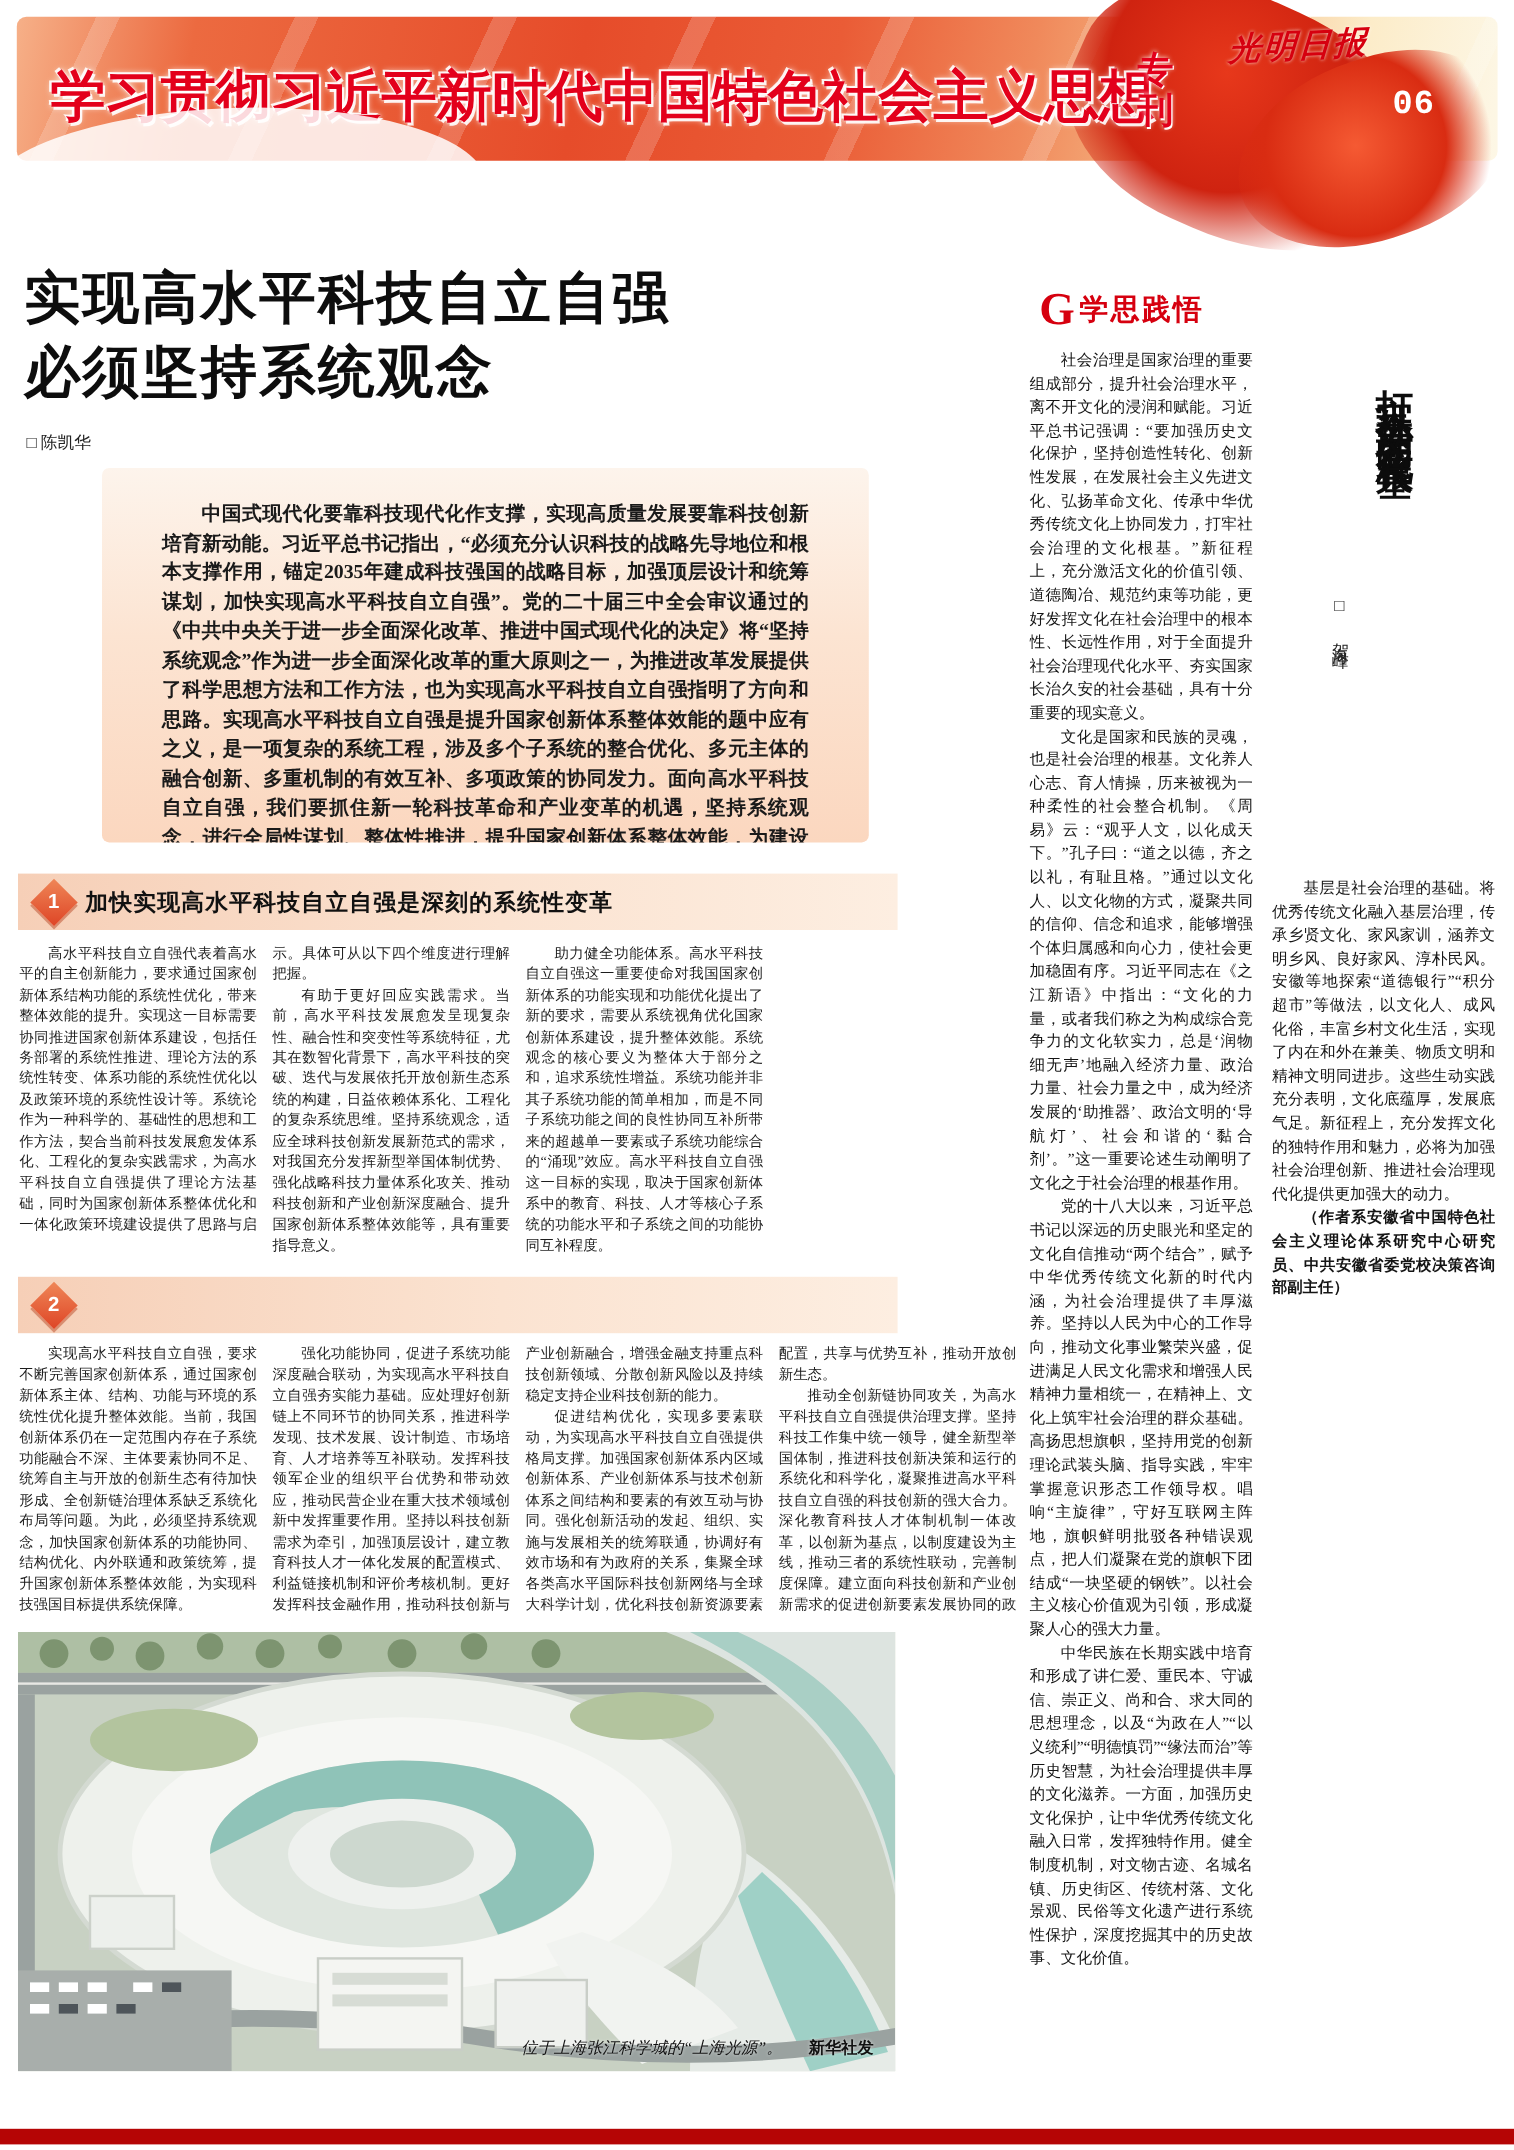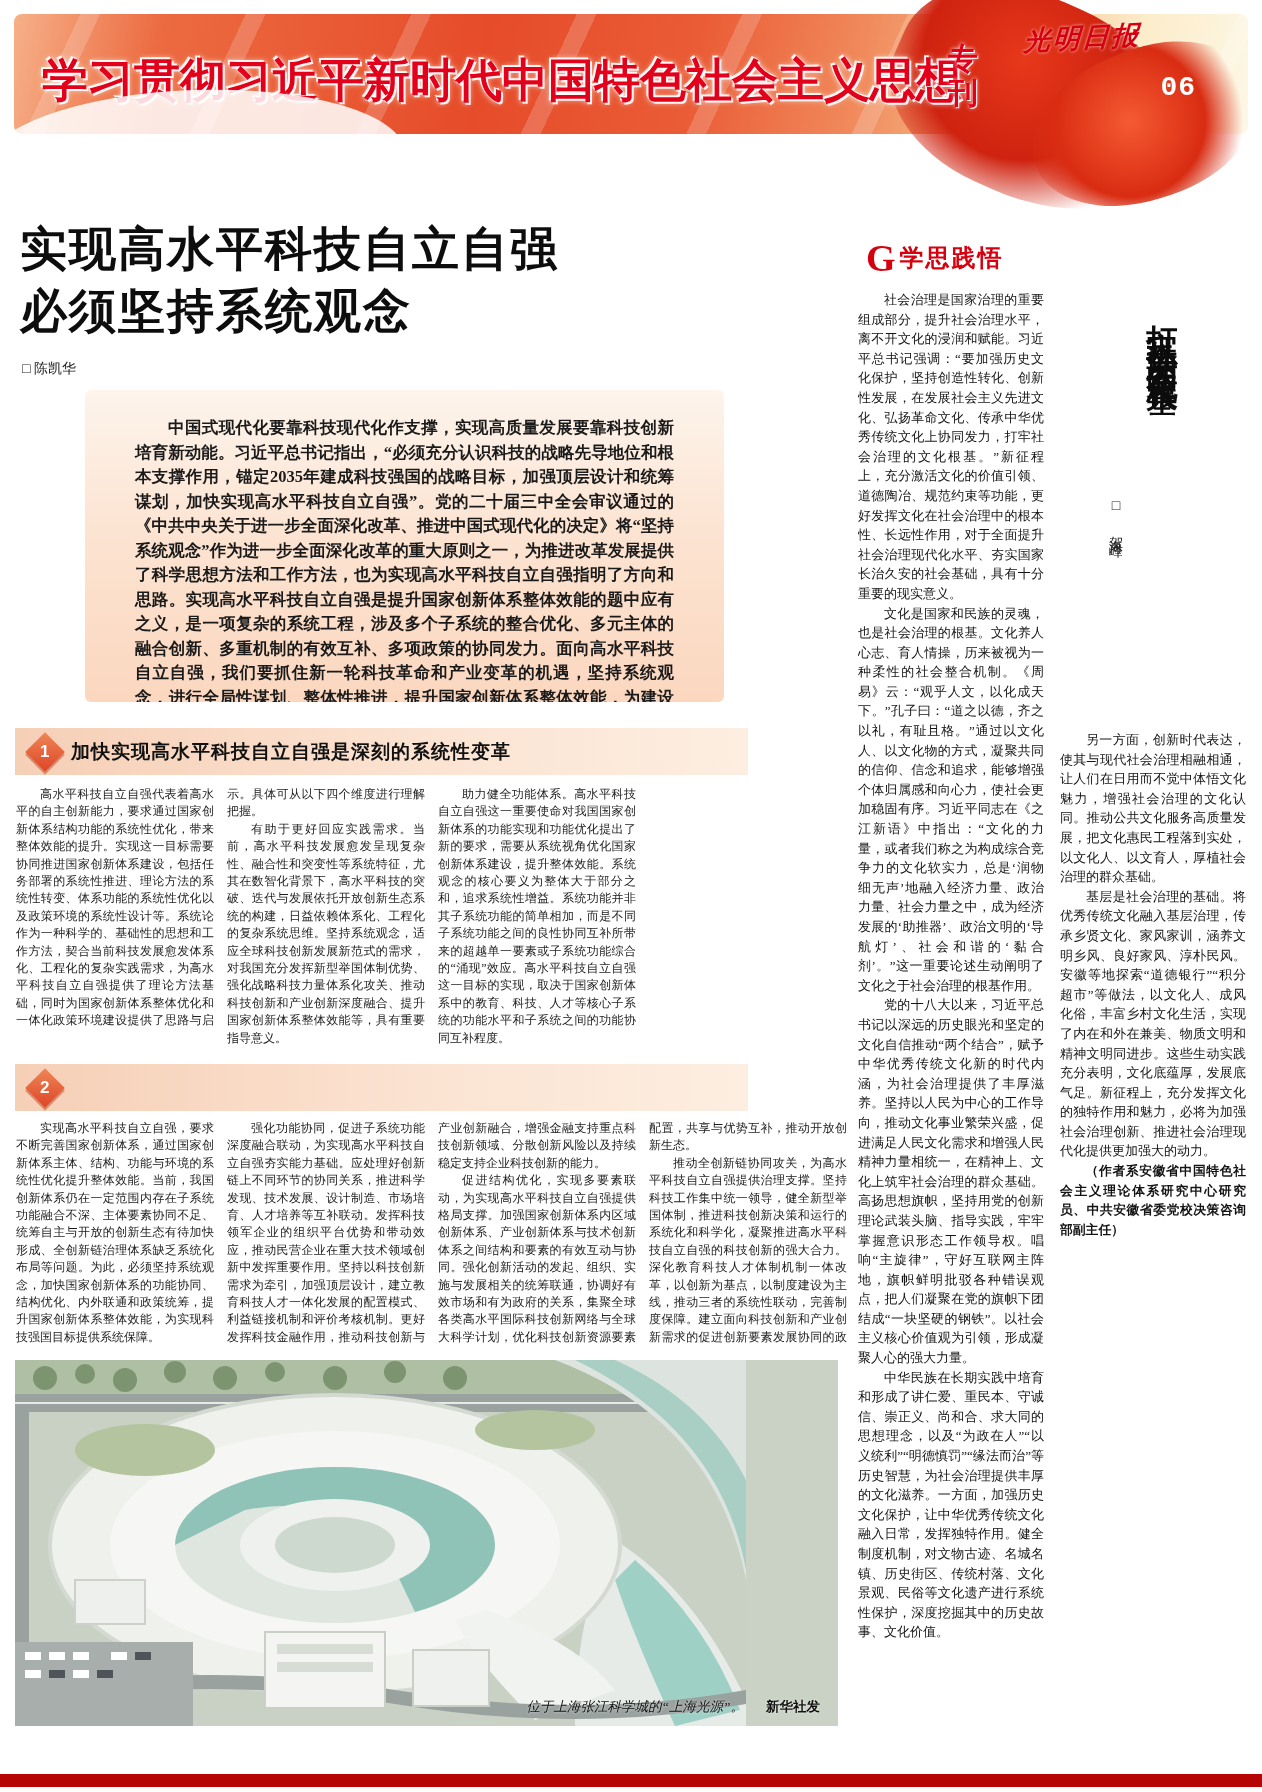--- a/index.html
+++ b/index.html
@@ -48,21 +48,21 @@
   .secbar .dia span{transform:rotate(-45deg);color:#fff;font-family:"Liberation Sans",sans-serif;
     font-weight:bold;font-size:17px;}
   .secbar .sectitle{margin-left:12px;font-family:"Liberation Sans","DejaVu Sans",sans-serif;
     font-weight:900;font-size:19px;color:#111;letter-spacing:1px;}
   .colsbody{position:absolute;left:16px;width:831px;column-gap:13px;column-count:4;column-fill:auto;
     font-size:12px;line-height:17.4px;text-align:justify;overflow:hidden;color:#1c1c1c;}
   .colsbody p{margin:0;text-indent:2em;}
   #sec1body{top:786px;height:272px;}
   #sec2body{top:1120px;height:234px;}
   
-  .photo{position:absolute;left:15px;top:1360px;width:823px;height:366px;overflow:hidden;background:#c9d2c4;}
+  .photo{position:absolute;left:15px;top:1360px;width:731px;height:366px;overflow:hidden;background:#c9d2c4;}
   .photocap{position:absolute;right:18px;bottom:10px;font-size:13.5px;font-style:italic;color:#111;
     text-shadow:0 0 3px rgba(255,255,255,.7);}
   .photocap .credit{font-style:normal;font-weight:bold;margin-left:22px;}
   
   .rightsec{position:absolute;left:858px;top:238px;width:392px;height:1510px;}
   .xswx{display:flex;align-items:center;height:40px;margin-left:8px;}
   .glogo{font-family:"Liberation Serif",serif;font-weight:900;font-size:38px;line-height:34px;color:#d6000f;
     margin-right:4px;}
   .xswxlabel{font-family:"Liberation Sans",sans-serif;font-weight:900;font-size:24px;color:#d6000f;
     letter-spacing:2px;}
@@ -206,21 +206,20 @@
         <p>文化是国家和民族的灵魂，也是社会治理的根基。文化养人心志、育人情操，历来被视为一种柔性的社会整合机制。《周易》云：“观乎人文，以化成天下。”孔子曰：“道之以德，齐之以礼，有耻且格。”通过以文化人、以文化物的方式，凝聚共同的信仰、信念和追求，能够增强个体归属感和向心力，使社会更加稳固有序。习近平同志在《之江新语》中指出：“文化的力量，或者我们称之为构成综合竞争力的文化软实力，总是‘润物细无声’地融入经济力量、政治力量、社会力量之中，成为经济发展的‘助推器’、政治文明的‘导航灯’、社会和谐的‘黏合剂’。”这一重要论述生动阐明了文化之于社会治理的根基作用。</p>
         <p>党的十八大以来，习近平总书记以深远的历史眼光和坚定的文化自信推动“两个结合”，赋予中华优秀传统文化新的时代内涵，为社会治理提供了丰厚滋养。坚持以人民为中心的工作导向，推动文化事业繁荣兴盛，促进满足人民文化需求和增强人民精神力量相统一，在精神上、文化上筑牢社会治理的群众基础。高扬思想旗帜，坚持用党的创新理论武装头脑、指导实践，牢牢掌握意识形态工作领导权。唱响“主旋律”，守好互联网主阵地，旗帜鲜明批驳各种错误观点，把人们凝聚在党的旗帜下团结成“一块坚硬的钢铁”。以社会主义核心价值观为引领，形成凝聚人心的强大力量。</p>
         <p>中华民族在长期实践中培育和形成了讲仁爱、重民本、守诚信、崇正义、尚和合、求大同的思想理念，以及“为政在人”“以义统利”“明德慎罚”“缘法而治”等历史智慧，为社会治理提供丰厚的文化滋养。一方面，加强历史文化保护，让中华优秀传统文化融入日常，发挥独特作用。健全制度机制，对文物古迹、名城名镇、历史街区、传统村落、文化景观、民俗等文化遗产进行系统性保护，深度挖掘其中的历史故事、文化价值。</p>
       </div>
       <div class="rcol" id="rcol2">
         <div class="vtitleblock">
           <div class="vauthor">□ 贺海峰</div>
           <div class="vtitle">打牢社会治理的文化根基</div>
         </div>
         <div class="rcol2text">
-          <p>另一方面，创新时代表达，使其与现代社会治理相融相通，让人们在日用而不觉中体悟文化魅力，增强社会治理的文化认同。推动公共文化服务高质量发展，把文化惠民工程落到实处，以文化人、以文育人，厚植社会治理的群众基础。</p>
           <p>基层是社会治理的基础。将优秀传统文化融入基层治理，传承乡贤文化、家风家训，涵养文明乡风、良好家风、淳朴民风。安徽等地探索“道德银行”“积分超市”等做法，以文化人、成风化俗，丰富乡村文化生活，实现了内在和外在兼美、物质文明和精神文明同进步。这些生动实践充分表明，文化底蕴厚，发展底气足。新征程上，充分发挥文化的独特作用和魅力，必将为加强社会治理创新、推进社会治理现代化提供更加强大的动力。</p>
           <p class="attr">（作者系安徽省中国特色社会主义理论体系研究中心研究员、中共安徽省委党校决策咨询部副主任）</p>
         </div>
       </div>
     </div>
   </div>
 
   <div class="bottomband"></div>
 </div>
 

